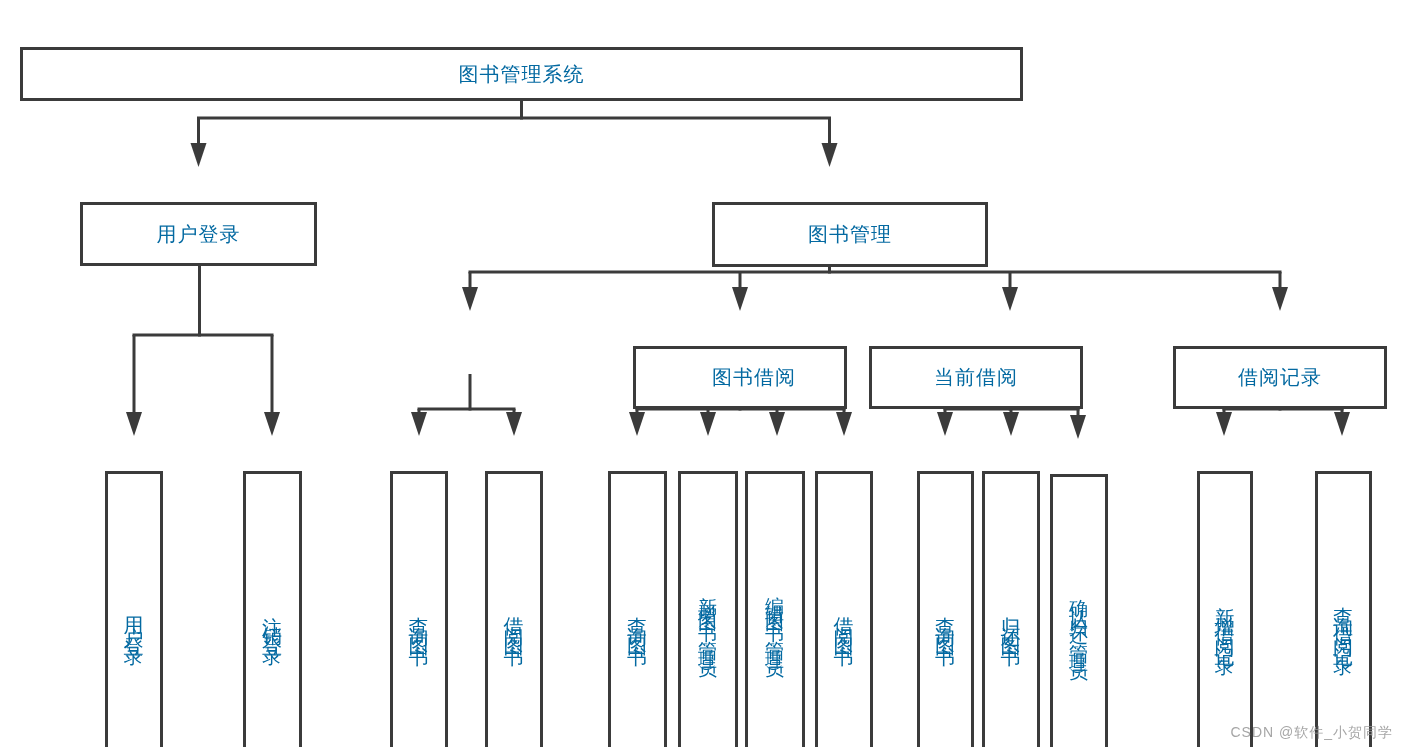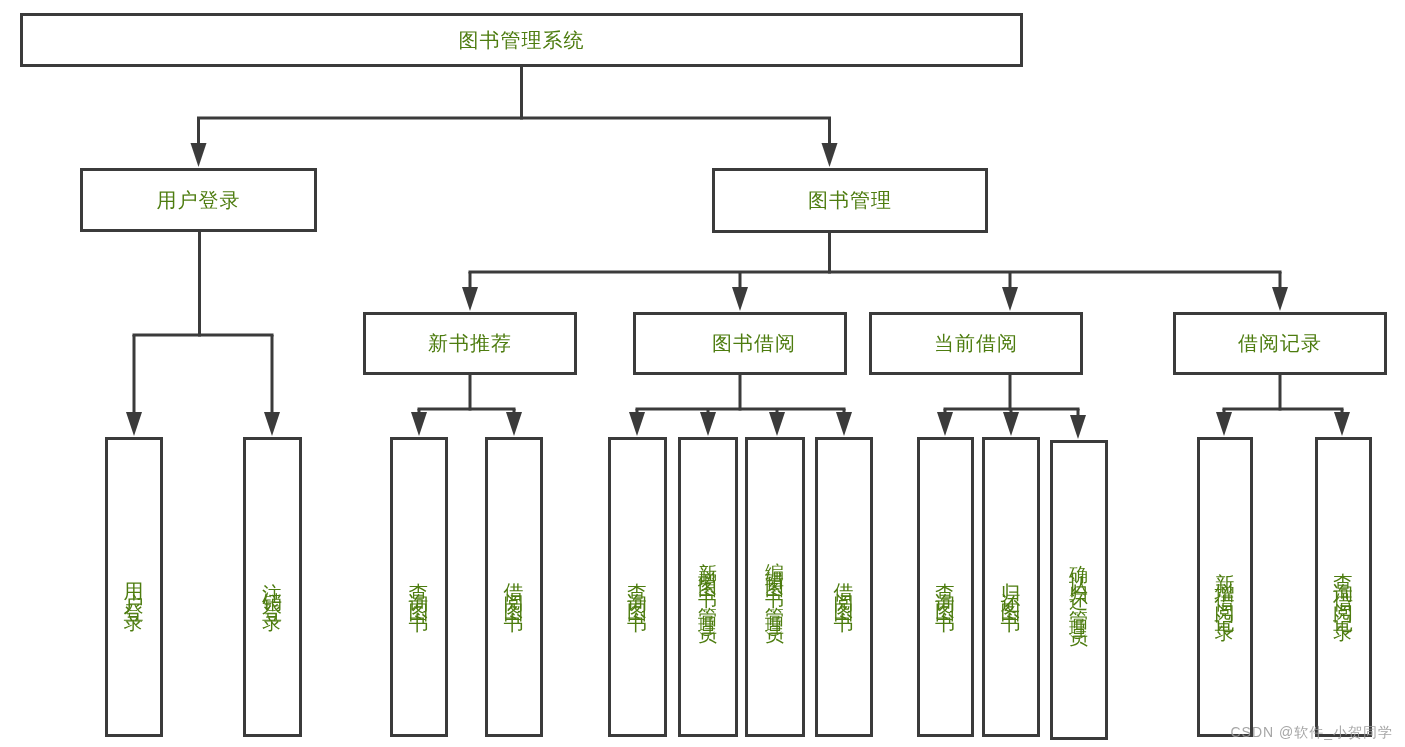--- a/index.html
+++ b/index.html
@@ -20,21 +20,22 @@
     pointer-events: none;
   }
   .box {
     position: absolute;
     box-sizing: border-box;
     background: #ffffff;
     border: 3px solid #3b3b3b;
     display: flex;
     align-items: center;
     justify-content: center;
-    color: #4d7c0f;
+    color: #0369a1;
+    margin-top: 34px;
   }
   .hbox {
     font-size: 20px;
     letter-spacing: 1px;
     white-space: nowrap;
   }
   .vbox {
     writing-mode: vertical-rl;
     text-orientation: mixed;
     font-size: 20px;
@@ -120,21 +121,20 @@
       <polygon points="1216,412 1232,412 1224,436"></polygon>
     <line x1="1342" y1="409" x2="1342" y2="418"></line>
       <polygon points="1334,412 1350,412 1342,436"></polygon>
   </svg>
 
   <div class="box hbox" style="left:20px; top:13px; width:1003px; height:54px;">图书管理系统</div>
 
   <div class="box hbox" style="left:80px; top:168px; width:237px; height:64px;">用户登录</div>
   <div class="box hbox" style="left:712px; top:168px; width:276px; height:65px;">图书管理</div>
 
-  <div class="box hbox" style="left:363px; top:312px; width:214px; height:63px;">新书推荐</div>
   <div class="box hbox" style="left:633px; top:312px; width:214px; height:63px;padding-left:28px;">图书借阅</div>
   <div class="box hbox" style="left:869px; top:312px; width:214px; height:63px;">当前借阅</div>
   <div class="box hbox" style="left:1173px; top:312px; width:214px; height:63px;">借阅记录</div>
 
   <div class="box vbox" style="left:105px; top:437px; width:58px; height:300px;">用户登录</div>
   <div class="box vbox" style="left:243px; top:437px; width:59px; height:300px;">注销登录</div>
 
   <div class="box vbox" style="left:390px; top:437px; width:58px; height:300px;">查询图书</div>
   <div class="box vbox" style="left:485px; top:437px; width:58px; height:300px;">借阅图书</div>
 

